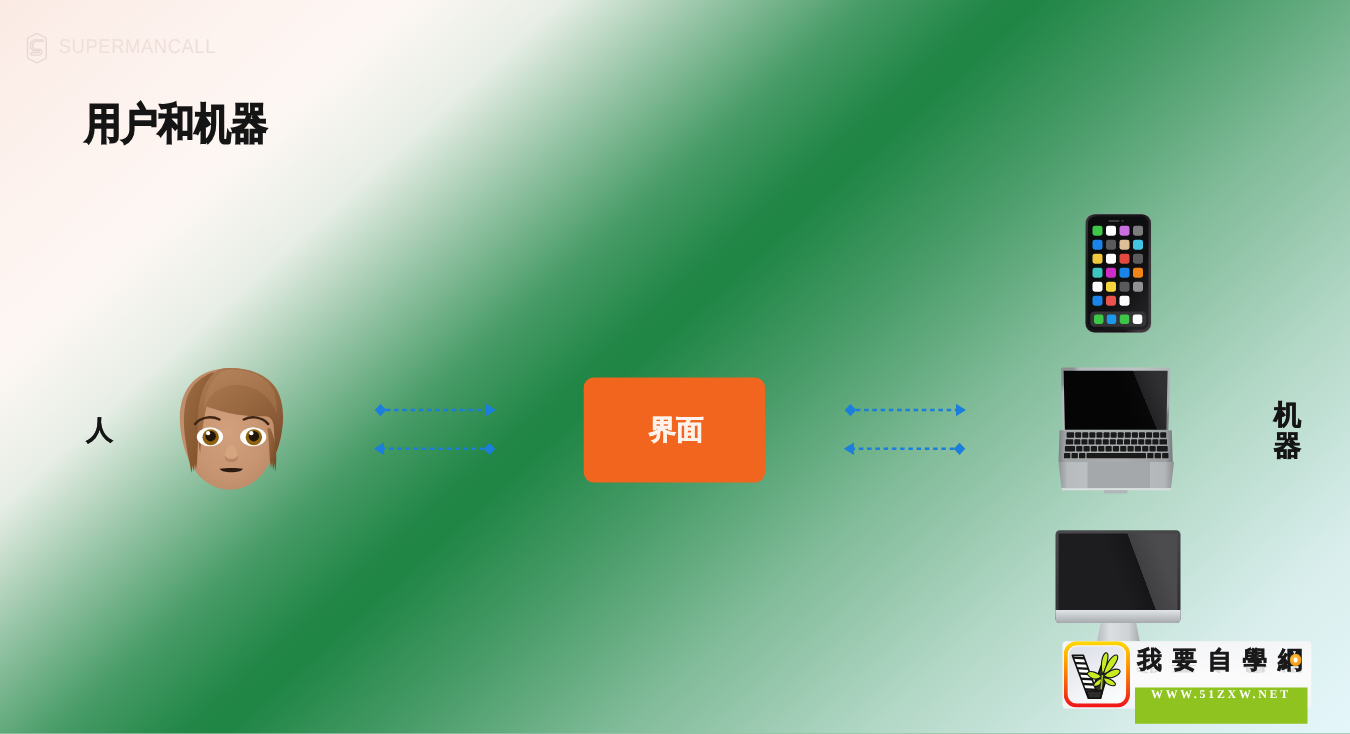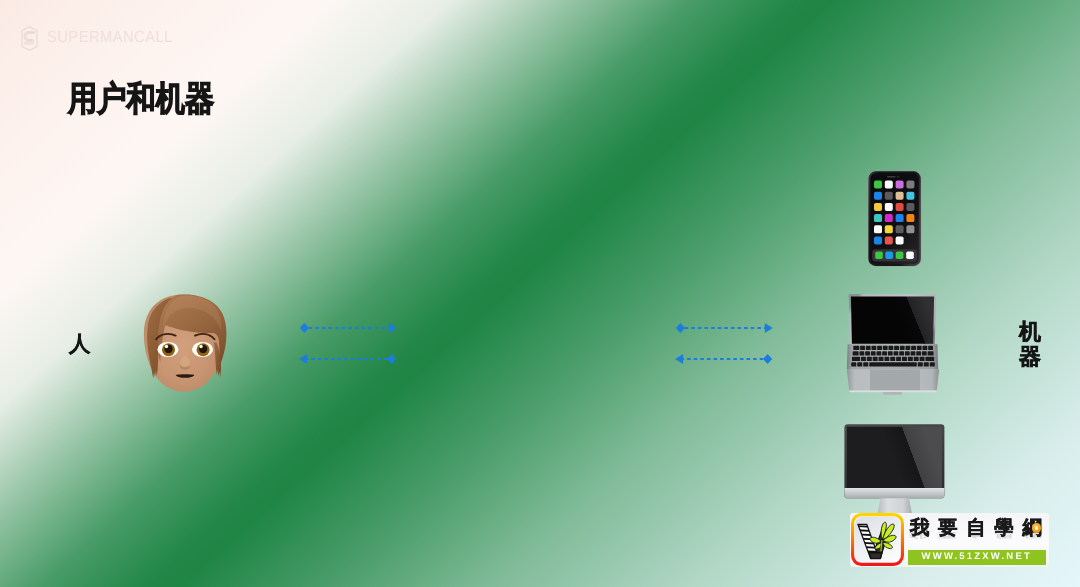--- a/index.html
+++ b/index.html
@@ -60,43 +60,46 @@
     letter-spacing:8.6px;line-height:1;white-space:nowrap;
     font-family:"Liberation Sans","DejaVu Sans",sans-serif;}
   .wm-title-reflect{position:absolute;left:59px;top:25px;font-size:19.5px;font-weight:700;
     color:#1a1a1a;letter-spacing:9px;line-height:1;white-space:nowrap;opacity:0.14;
     transform:scaleY(-0.55);transform-origin:0 0;
     font-family:"Liberation Sans","DejaVu Sans",sans-serif;}
   .wm-copy{position:absolute;left:181.5px;top:10.0px;width:9.8px;height:9.8px;border-radius:50%;
     background:radial-gradient(circle at 40% 35%, #ffc340 0%, #f5a21a 55%, #e08c0b 100%);}
   .wm-copy::after{content:"";position:absolute;left:3.6px;top:3.4px;width:3.4px;height:3.4px;
     border-radius:50%;background:#fdfdfd;}
-  .wm-url{position:absolute;left:58px;top:36.5px;width:137.5px;height:15px;
+  .wm-url{position:absolute;left:58px;top:36.5px;width:137.5px;height:29px;
     background:#8fc31f;color:#ffffff;font-size:9.5px;font-weight:700;letter-spacing:2.2px;
-    line-height:13px;text-align:center;}
+    line-height:13px;text-align:center;font-family:Liberation Serif, serif;}
 </style>
 </head>
 <body>
 
 <div id="slide">
   <div class="bg-pink"></div>
   <div class="bg-cyan"></div>
 
   <div class="brand">
     <svg class="brand-mark" viewBox="0 0 28 42" fill="none">
       <path d="M14 1.3 L26.6 7.4 V34.6 L14 40.7 L1.4 34.6 V7.4 Z" stroke="#e8d7d3" stroke-width="1.8" stroke-linejoin="round"></path>
       <path d="M22.2 12.0 L11.6 12.0 L8.2 15.0 V19.9 L11.6 22.9 L18.6 22.9 L20.3 24.4 V28.3 L18.0 30.3 L6.4 30.3 L6.4 27.0 L16.6 27.0 L17.6 26.1 L17.6 25.3 L16.9 24.7 L10.0 24.7 L5.4 20.8 V14.1 L10.1 9.9 L22.2 9.9 Z" stroke="#e8d7d3" stroke-width="1.8" stroke-linejoin="round"></path>
     </svg>
     <span class="brand-name">SUPERMANCALL</span>
   </div>
 
   <div class="title">用户和机器</div>
   <div class="label-human">人</div>
   <div class="label-machine">机器</div>
 
+  <div class="ifbox">
+    <span>界面</span>
+  </div>
 
   <svg class="person" viewBox="0 0 85 99" preserveAspectRatio="none">
     <defs>
       <radialGradient id="faceG" cx="48%" cy="52%" r="62%">
         <stop offset="0%" stop-color="#d2a07c"></stop>
           <stop offset="58%" stop-color="#c89572"></stop>
           <stop offset="100%" stop-color="#b78561"></stop>
       </radialGradient>
       <linearGradient id="hairSide" x1="0.1" y1="0.1" x2="0.9" y2="0.9">
         <stop offset="0%" stop-color="#9a6a43"></stop>

